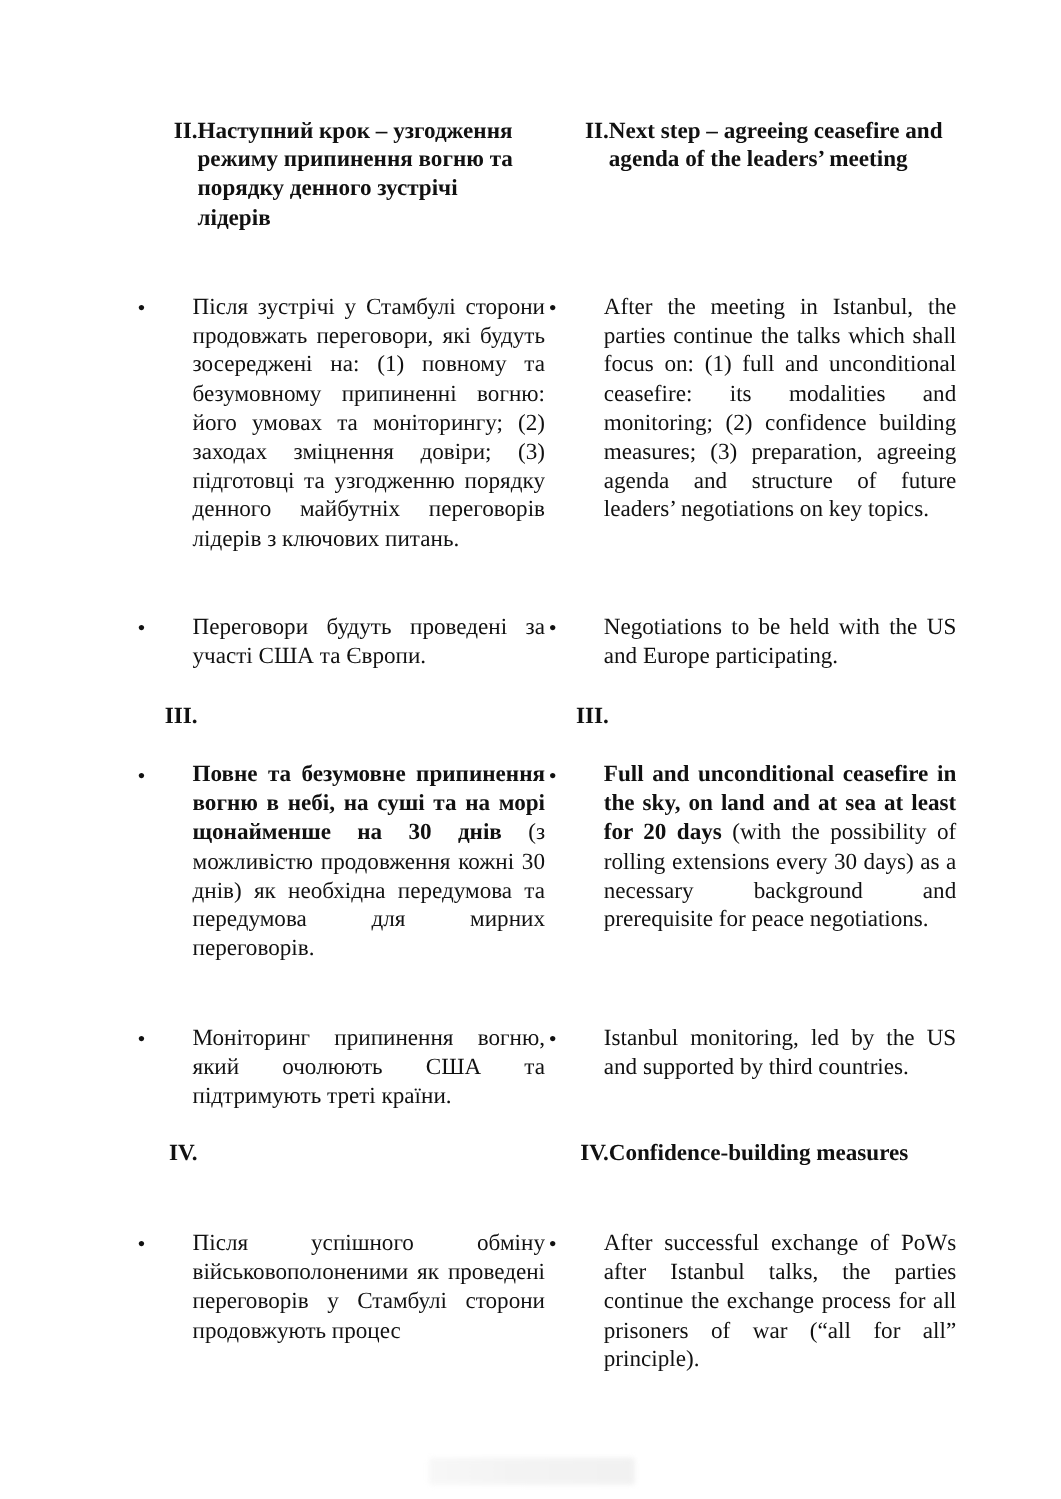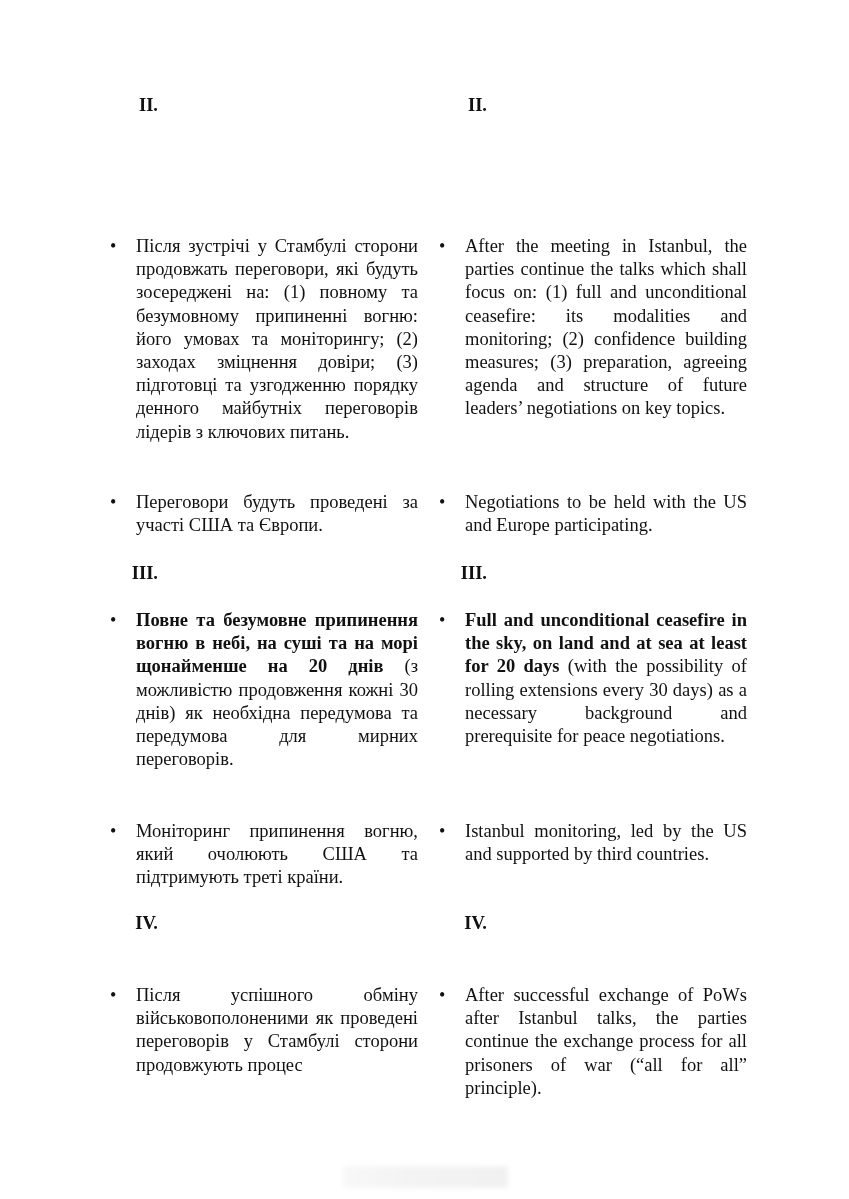--- a/index.html
+++ b/index.html
@@ -10,70 +10,72 @@
   }
   .page { position: absolute; left: 0; top: 0; width: 849px; height: 1199px; }
   .col { position: absolute; width: 320px; }
   .col.left { left: 108px; }
   .col.right { left: 437px; }
   .heading { position: absolute; display: flex; font-weight: bold; }
   .heading .num { width: 50px; flex: 0 0 auto; text-align: right; }
   .heading .txt { width: 270px; }
   .bullet { position: absolute; display: flex; }
   .bullet .dot { width: 28px; flex: 0 0 auto; font-size: 18px; padding-left: 2px; box-sizing: border-box; }
-  .bullet .txt { width: 282px; text-align: justify; text-align-last: left; }
+  .bullet .txt { width: 282px; text-align: justify; text-align-last: left; margin-left: 18px; }
   .bullet .txt b { font-weight: bold; }
   .footer-mark {
     position: absolute; left: 343px; top: 1166px; width: 165px; height: 22px;
     background: linear-gradient(90deg, #f2f2f2, #ebebeb 40%, #e6e6e6);
     opacity: 0.55; border-radius: 3px; filter: blur(2px);
   }
 </style>
 </head>
 <body>
 
 <div class="page">
 
   <div class="col left">
     <div class="heading" style="top:94px;">
       <span class="num">II.</span>
+      <span class="txt">Наступний крок – узгодження режиму припинення вогню та порядку денного зустрічі лідерів</span>
     </div>
     <div class="bullet" style="top:235px;">
       <span class="dot">•</span>
       <span class="txt">Після зустрічі у Стамбулі сторони продовжать переговори, які будуть зосереджені на: (1) повному та безумовному припиненні вогню: його умовах та моніторингу; (2) заходах зміцнення довіри; (3) підготовці та узгодженню порядку денного майбутніх переговорів лідерів з ключових питань.</span>
     </div>
     <div class="bullet" style="top:491px;">
       <span class="dot">•</span>
       <span class="txt">Переговори будуть проведені за участі США та Європи.</span>
     </div>
 
     <div class="heading" style="top:562px;">
       <span class="num">III.</span>
     </div>
     <div class="bullet" style="top:609px;">
       <span class="dot">•</span>
-      <span class="txt"><b>Повне та безумовне припинення вогню в небі, на суші та на морі щонайменше на 20 днів</b><span> (з можливістю продовження кожні 30 днів) як необхідна передумова та передумова для мирних переговорів.</span></span>
+      <span class="txt"><b>Повне та безумовне припинення вогню в небі, на суші та на морі щонайменше на 30 днів</b><span> (з можливістю продовження кожні 30 днів) як необхідна передумова та передумова для мирних переговорів.</span></span>
     </div>
     <div class="bullet" style="top:820px;">
       <span class="dot">•</span>
       <span class="txt">Моніторинг припинення вогню, який очолюють США та підтримують треті країни.</span>
     </div>
 
     <div class="heading" style="top:912px;">
       <span class="num">IV.</span>
     </div>
     <div class="bullet" style="top:984px;">
       <span class="dot">•</span>
       <span class="txt">Після успішного обміну військовополоненими як проведені переговорів у Стамбулі сторони продовжують процес</span>
     </div>
   </div>
 
   <div class="col right">
     <div class="heading" style="top:94px;">
       <span class="num">II.</span>
+      <span class="txt">Next step – agreeing ceasefire and agenda of the leaders’ meeting</span>
     </div>
     <div class="bullet" style="top:235px;">
       <span class="dot">•</span>
       <span class="txt">After the meeting in Istanbul, the parties continue the talks which shall focus on: (1) full and unconditional ceasefire: its modalities and monitoring; (2) confidence building measures; (3) preparation, agreeing agenda and structure of future leaders’ negotiations on key topics.</span>
     </div>
     <div class="bullet" style="top:491px;">
       <span class="dot">•</span>
       <span class="txt">Negotiations to be held with the US and Europe participating.</span>
     </div>
 
@@ -84,20 +86,21 @@
       <span class="dot">•</span>
       <span class="txt"><b>Full and unconditional ceasefire in the sky, on land and at sea at least for 20 days</b><span> (with the possibility of rolling extensions every 30 days) as a necessary background and prerequisite for peace negotiations.</span></span>
     </div>
     <div class="bullet" style="top:820px;">
       <span class="dot">•</span>
       <span class="txt">Istanbul monitoring, led by the US and supported by third countries.</span>
     </div>
 
     <div class="heading" style="top:912px;">
       <span class="num">IV.</span>
+      <span class="txt">Confidence-building measures</span>
     </div>
     <div class="bullet" style="top:984px;">
       <span class="dot">•</span>
       <span class="txt">After successful exchange of PoWs after Istanbul talks, the parties continue the exchange process for all prisoners of war (“all for all” principle).</span>
     </div>
   </div>
 
   <div class="footer-mark"></div>
 </div>
 

